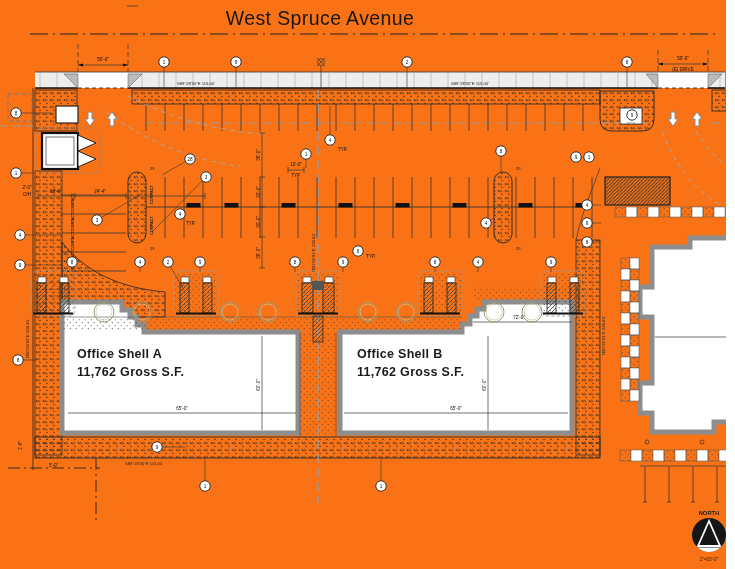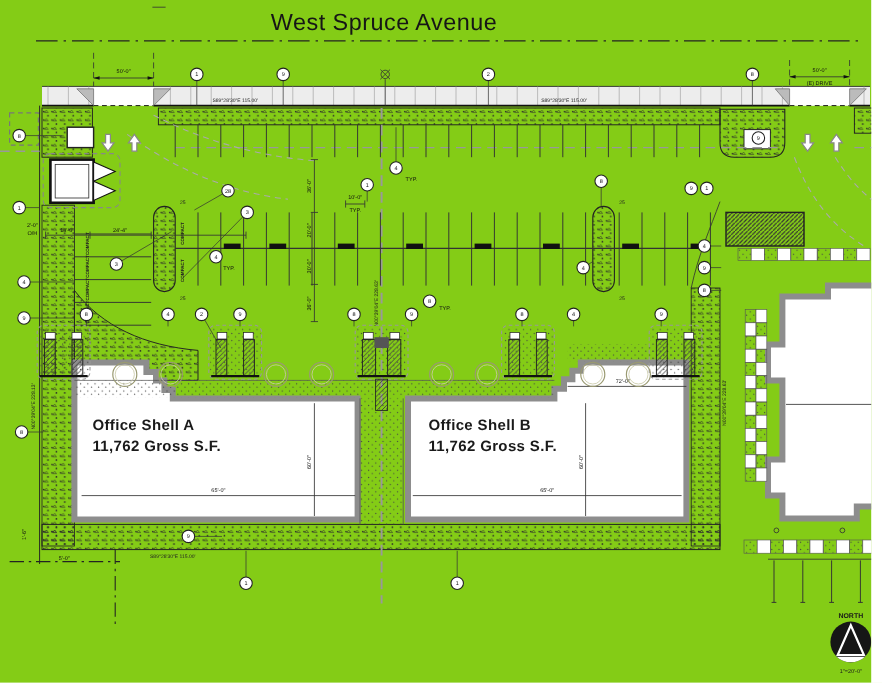--- a/index.html
+++ b/index.html
@@ -1,16 +1,16 @@
 <!DOCTYPE html>
 <html><head>
 <meta charset="utf-8">
 <style>
   html,body{margin:0;padding:0;background:#fff;}
-  .sheet{width:726px;height:569px;position:relative;background:#84cc16;overflow:hidden;}
+  .sheet{width:726px;height:569px;position:relative;background:#f97316;overflow:hidden;}
   svg{display:block;}
   text{font-family:"Liberation Sans","DejaVu Sans",sans-serif;fill:#1a1a1a;}
   .title{font-size:19.5px;letter-spacing:.4px;fill:#161616;}
   .lbl{font-size:12.5px;font-weight:bold;letter-spacing:.3px;}
   .dim{font-size:4.6px;fill:#111;}
   .tiny{font-size:4.2px;fill:#222;}
   .kn{font-size:4.6px;fill:#111;}
   .north-lbl{font-size:5.8px;font-weight:bold;}
   .north-scale{font-size:4.6px;}
   .thin{stroke:#333;stroke-width:.7;fill:none;}

